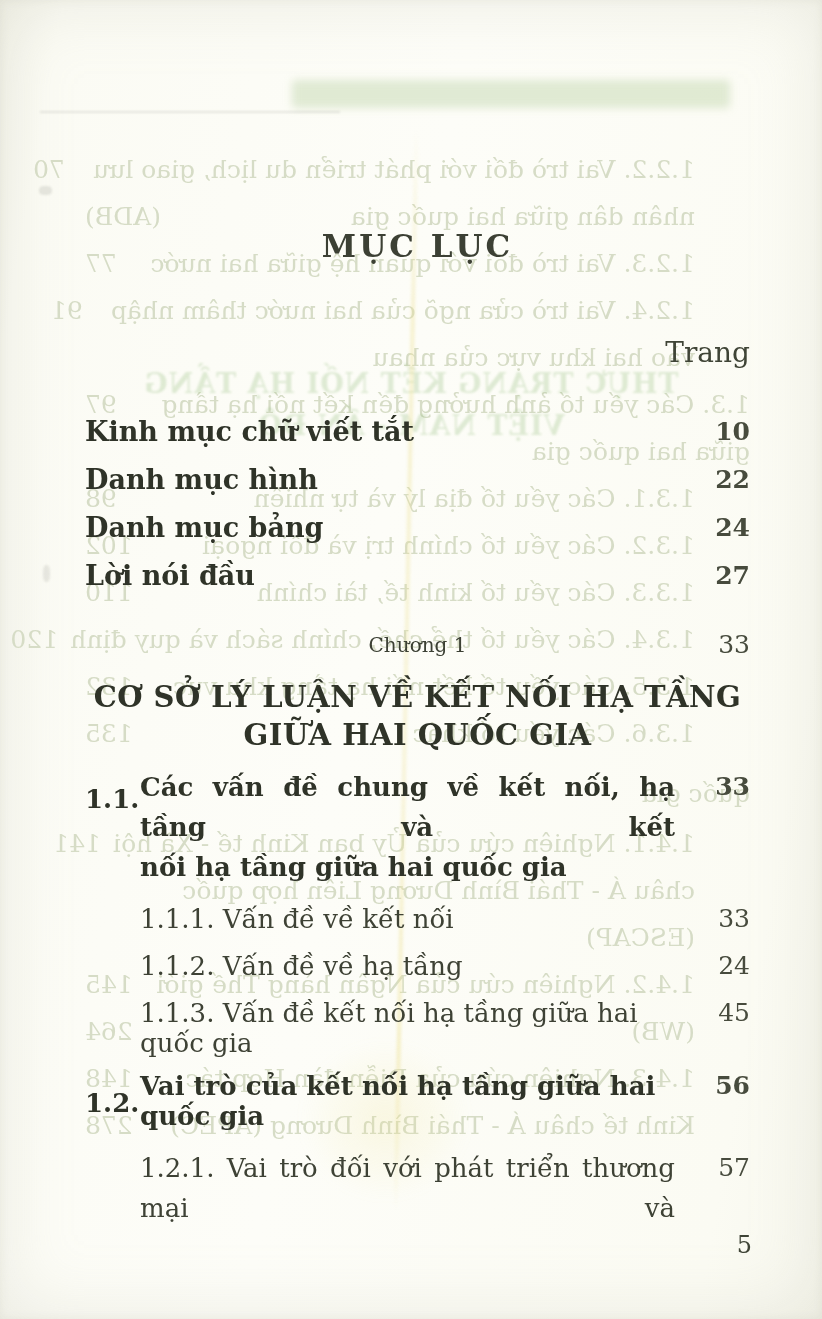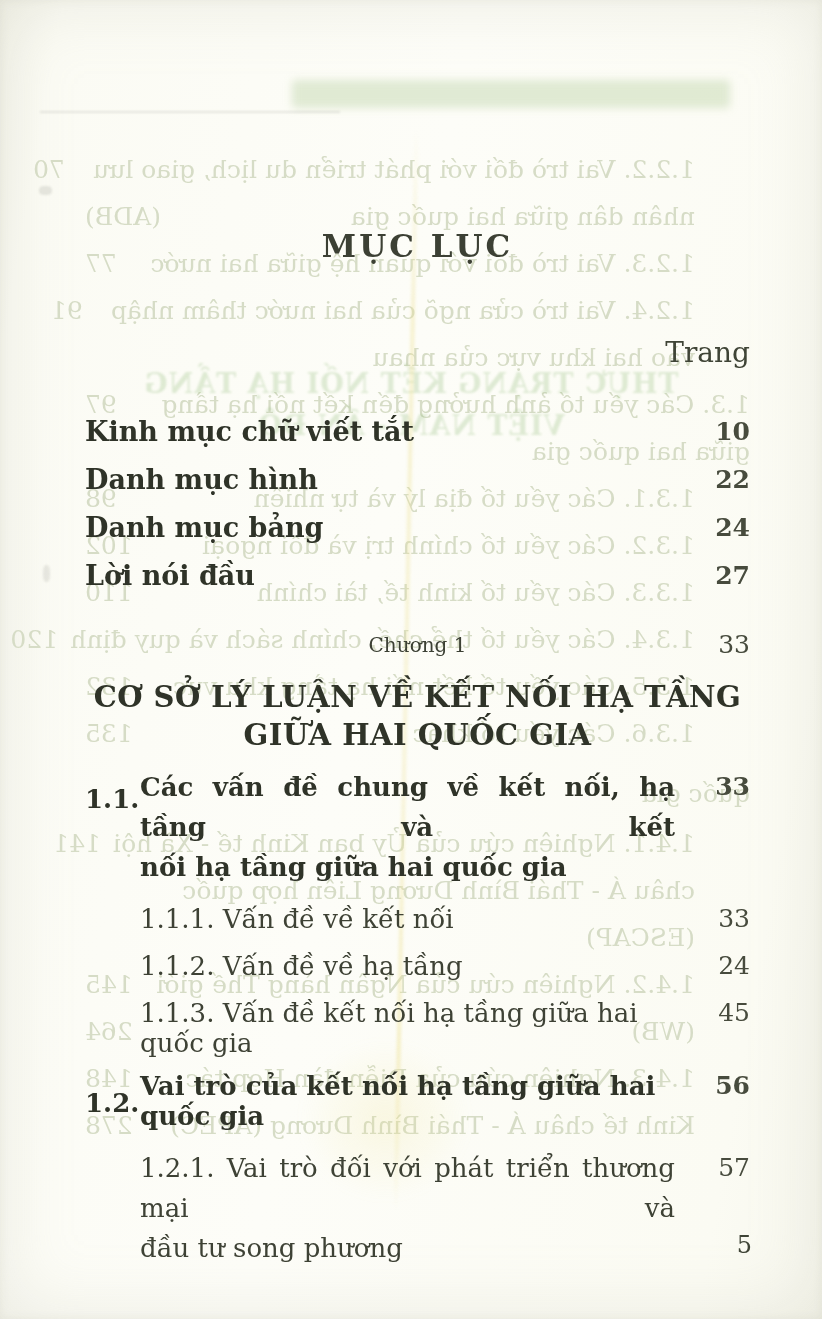--- a/index.html
+++ b/index.html
@@ -224,21 +224,20 @@
         <div class="row r-l1">
           <div class="hang">1.2.</div>
           <div class="lines">
             <div class="ln">Vai trò của kết nối hạ tầng giữa hai quốc gia</div>
           </div>
           <div class="num">56</div>
         </div>
         <div class="row multi r-l2">
           <div class="lines">
             <div class="ln j">1.2.1. Vai trò đối với phát triển thương mại và</div>
-            <div class="ln">đầu tư song phương</div>
           </div>
           <div class="num">57</div>
         </div>
       </div>
   </main>
 
   <div class="pagenum">5</div>
 </div>
 
 </body></html>

